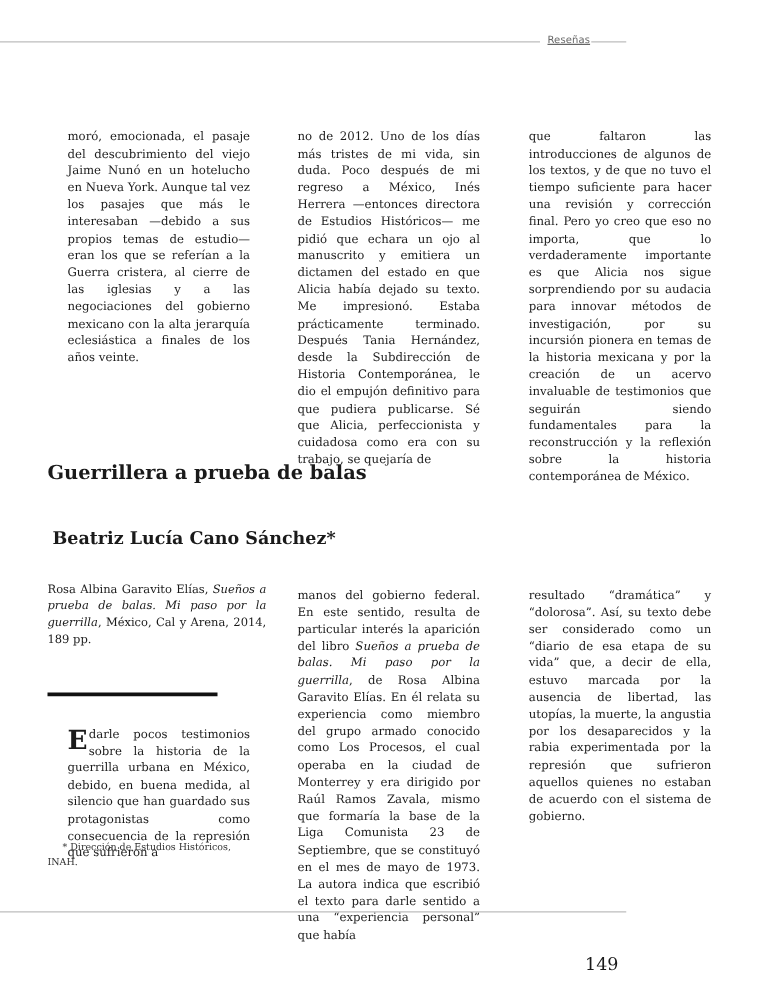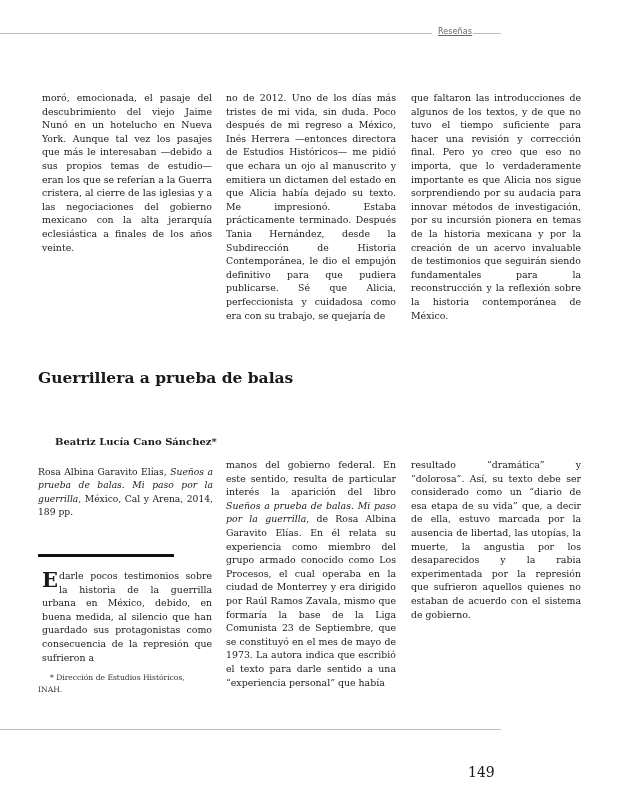--- a/index.html
+++ b/index.html
@@ -3,28 +3,28 @@
   <meta charset="utf-8">
   <style>
     html, body { margin: 0; padding: 0; background: #fff; }
     body { width: 618px; height: 800px; position: relative; overflow: hidden;
       font-family: "DejaVu Serif", serif; color: #1a1a1a; }
     .header-rule { position: absolute; top: 33px; left: 0; width: 432px; height: 1px; background: #bdbdbd; }
     .header-rule2 { position: absolute; top: 33px; left: 473px; width: 28px; height: 1px; background: #bdbdbd; }
     .section-label { position: absolute; top: 27px; left: 438px; font-family: "DejaVu Sans", sans-serif;
       font-size: 8px; color: #666; letter-spacing: 0.1px; text-decoration: underline; }
     .col { position: absolute; font-size: 9.4px; line-height: 13.6px; text-align: justify; hyphens: manual; }
-    .col p { margin: 4px; }
+    .col p { margin: 16px; }
     .col p.indent { text-indent: 12px; }
     .c1 { left: 38px; width: 178px; }
     .c2 { left: 222px; width: 178px; }
     .c3 { left: 407px; width: 178px; }
     .top { top: 87px; }
     .title { position: absolute; left: 38px; top: 368px; font-size: 15.5px; font-weight: bold; margin: 0; }
-    .author { position: absolute; left: 38px; top: 419px; font-size: 10px; font-weight: bold; margin: 17px; }
+    .author { position: absolute; left: 38px; top: 419px; font-size: 14px; font-weight: bold; margin: 4px; }
     .ref { position: absolute; left: 38px; top: 465px; width: 175px; font-size: 9.2px; line-height: 13.4px; text-align: justify; }
     .ref i { font-style: italic; }
     .bar { position: absolute; left: 38px; top: 554px; width: 136px; height: 3px; background: #111; }
     .intro { top: 565px; }
     .dropcap { font-size: 21px; font-weight: bold; float: left; line-height: 17px; margin: 2px 1px 0 0; }
     .footnote { position: absolute; left: 38px; top: 672px; width: 175px; font-size: 7.6px; line-height: 12px; color: #333; }
     .footnote .fn1 { text-indent: 12px; display: block; text-align: justify; }
     .c2b { top: 454px; }
     .c3b { top: 454px; }
     .footer-rule { position: absolute; top: 729px; left: 0; width: 501px; height: 1px; background: #bdbdbd; }

